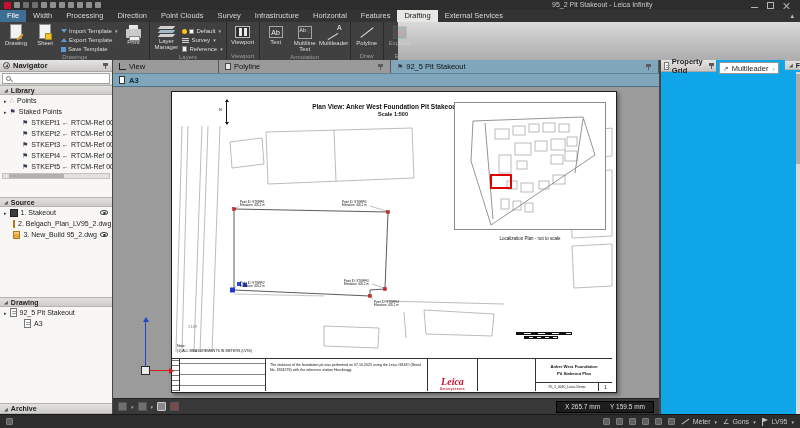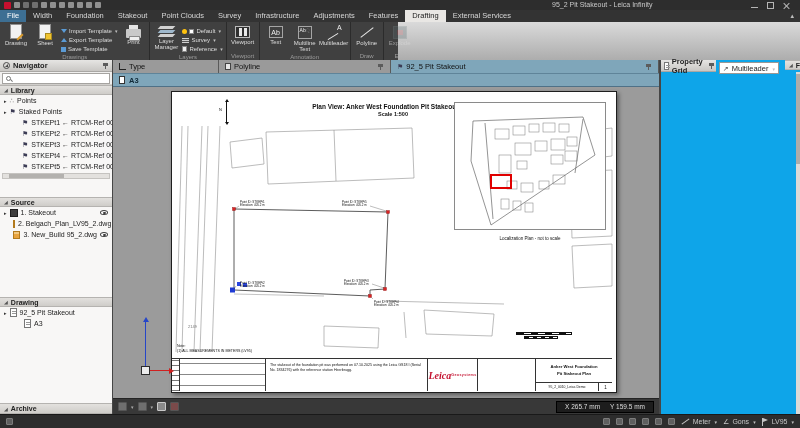--- a/index.html
+++ b/index.html
@@ -124,21 +124,21 @@
 .inset-cap{position:absolute;left:282px;top:144px;width:152px;text-align:center;font-size:4.5px;color:#111}
 .scalebar{position:absolute;left:344px;top:240px;width:58px}
 .sb1{width:56px;height:3px;border:1px solid #111;background:repeating-linear-gradient(90deg,#111 0 7px,#fff 7px 14px)}
 .sb2{width:34px;height:3px;border:1px solid #111;background:repeating-linear-gradient(90deg,#111 0 4px,#fff 4px 8px);margin:1px 0 0 8px}
 .notelbl{position:absolute;left:5px;top:252px;font-size:3.6px;color:#111;line-height:1.3}
 .bstrip{position:absolute;left:0;top:266px;width:440px;height:33px;display:flex;border-top:1px solid #333}
 .hatch{width:8px;height:100%;border-right:1px solid #333;background:repeating-linear-gradient(0deg,#777 0 0.5px,#fff 0.5px 2.5px)}
 .revtable{width:86px;height:100%;border-right:1px solid #333;background-image:repeating-linear-gradient(0deg,#888 0 0.5px,transparent 0.5px 5.5px),repeating-linear-gradient(90deg,#888 0 0.5px,transparent 0.5px 21px)}
 .notebox{width:162px;height:100%;border-right:1px solid #333;padding:4px 4px;font-size:3.6px;line-height:1.5;color:#111}
 .tblock{width:184px;height:100%;display:flex}
-.tb-logo{width:50px;border-right:1px solid #333;display:flex;flex-direction:row;align-items:center;justify-content:center}
+.tb-logo{width:50px;border-right:1px solid #333;display:flex;flex-direction:column;align-items:center;justify-content:flex-end}
 .tb-logo .leica{font-family:"Liberation Serif","DejaVu Serif",serif;font-style:italic;font-weight:bold;font-size:10px;color:#c41230}
 .tb-logo .geo{font-size:3.6px;font-weight:bold;color:#c41230;letter-spacing:.4px}
 .tb-grid{width:58px;border-right:1px solid #333;background-image:repeating-linear-gradient(0deg,#888 0 0.5px,transparent 0.5px 8px),repeating-linear-gradient(90deg,#888 0 0.5px,transparent 0.5px 19px)}
 .tb-right{flex:1;display:flex;flex-direction:column}
 .tb-title{flex:1;display:flex;flex-direction:column;align-items:center;justify-content:center;font-size:4.2px;font-weight:bold;color:#111;text-align:center;line-height:1.5}
 .tb-bot{height:9px;border-top:1px solid #333;display:flex}
 .tb-doc{flex:1;border-right:1px solid #333;font-size:3.4px;display:flex;align-items:center;justify-content:center;color:#111}
 .tb-page{width:13px;font-size:4.5px;display:flex;align-items:center;justify-content:center;color:#111}
 .ucs-y{position:absolute;left:32px;top:234px;width:1px;height:50px;background:#2646c8}
 .ucs-y::before{content:"";position:absolute;left:-2.5px;top:-4px;border-left:3px solid transparent;border-right:3px solid transparent;border-bottom:5px solid #2646c8}
@@ -208,26 +208,26 @@
     <span class="winbtns">
       <span class="wb wb-min"></span>
       <span class="wb wb-max"></span>
       <span class="wb wb-close"></span>
     </span>
   </div>
 
   <div class="tabrow">
     <span class="rtab file">File</span>
     <span class="rtab">Width</span>
-    <span class="rtab">Foundation</span>
-    <span class="rtab">Stakeout</span>
+    <span class="rtab">Processing</span>
+    <span class="rtab">Direction</span>
     <span class="rtab">Point Clouds</span>
     <span class="rtab">Survey</span>
     <span class="rtab">Infrastructure</span>
-    <span class="rtab">Adjustments</span>
+    <span class="rtab">Horizontal</span>
     <span class="rtab">Features</span>
     <span class="rtab active">Drafting</span>
     <span class="rtab">External Services</span>
     <span class="collapse-arrow">▴</span>
   </div>
 
   <div class="ribbon">
     <div class="ribbon-dark">
 
       <div class="rgroup">
@@ -432,21 +432,21 @@
     </div>
     <div class="sechdr" style="height:11px">
         <span>Archive</span>
       </div>
   </div>
 
   <div class="center">
     <div class="doctabs">
       <div class="vtab w1">
         <span class="ic-axes"></span>
-        <span>Type</span>
+        <span>View</span>
       </div>
       <div class="vtab w2">
         <span class="ic-insp"></span>
         <span>Polyline</span>
         <span class="pin" style="margin-left:auto"></span>
       </div>
       <div class="vtab activedoc">
         <span class="g-flag"></span>
         <span>92_5 Pit Stakeout</span>
         <span class="pin" style="margin-left:auto"></span>

